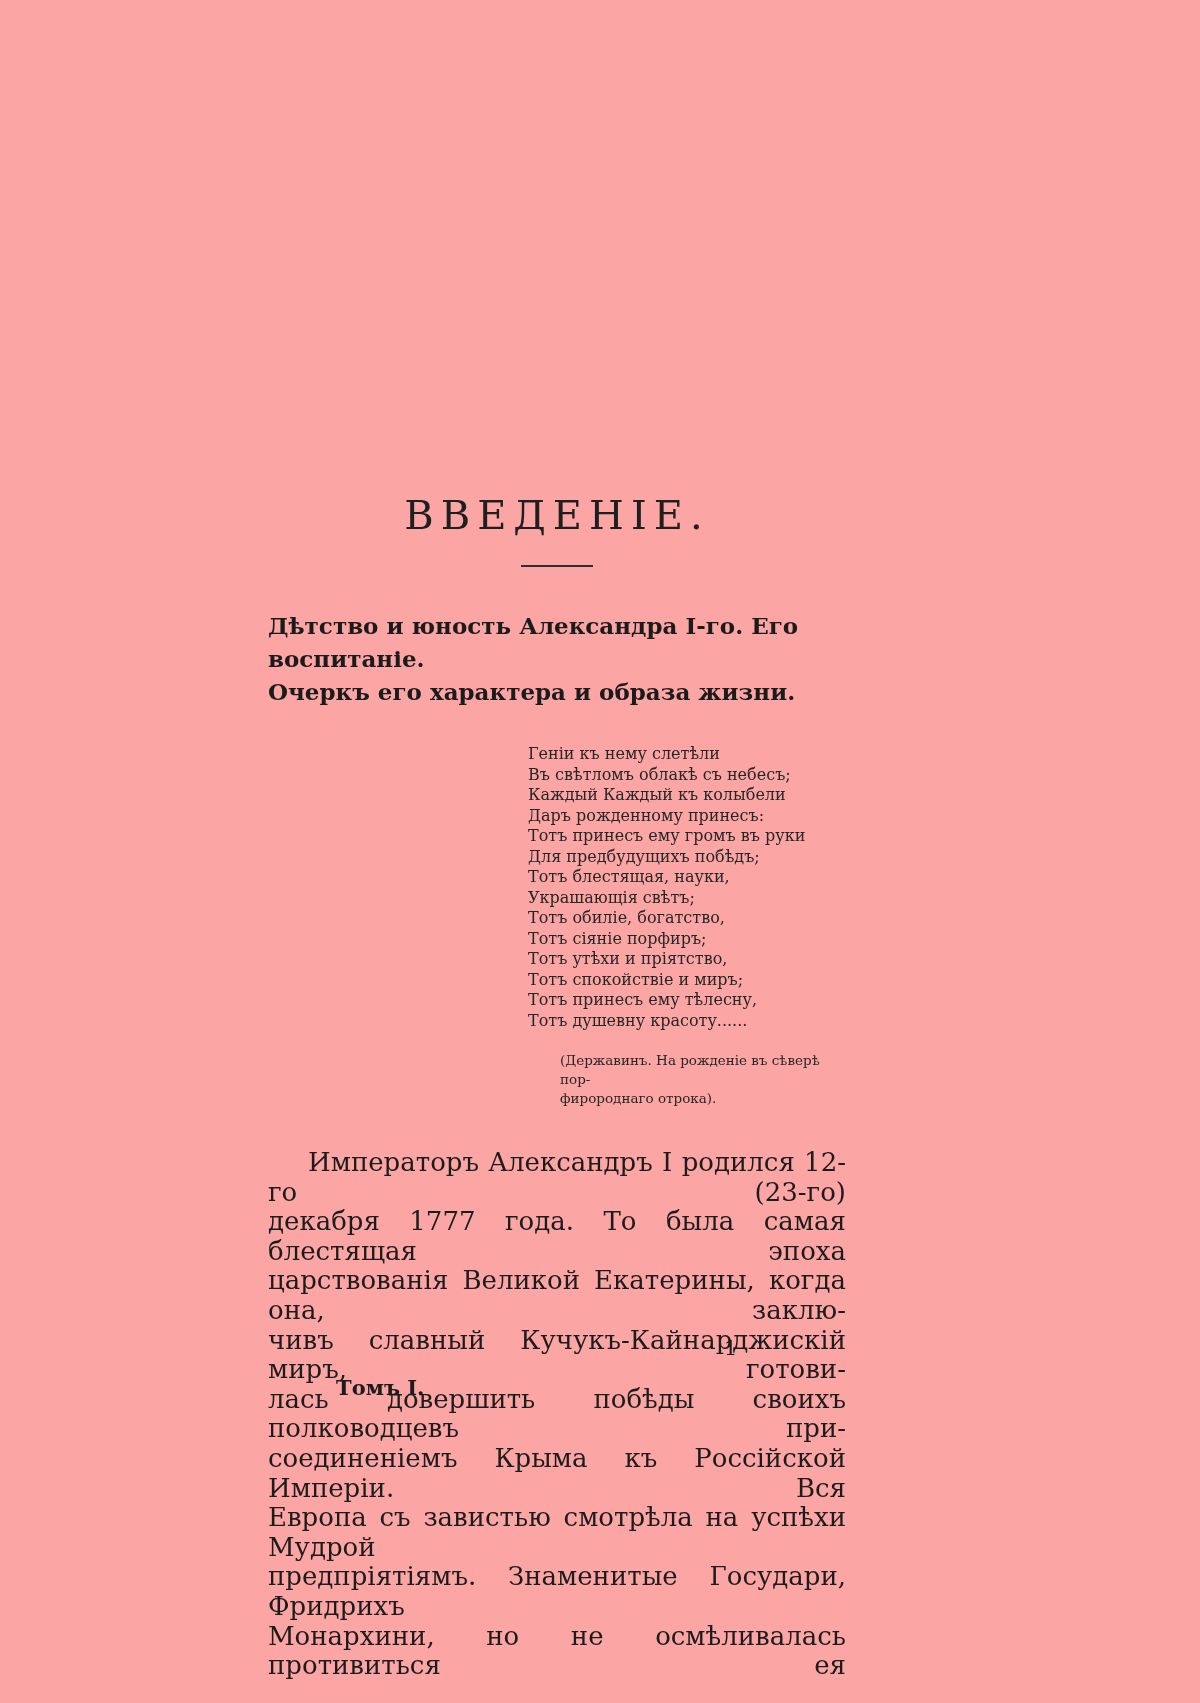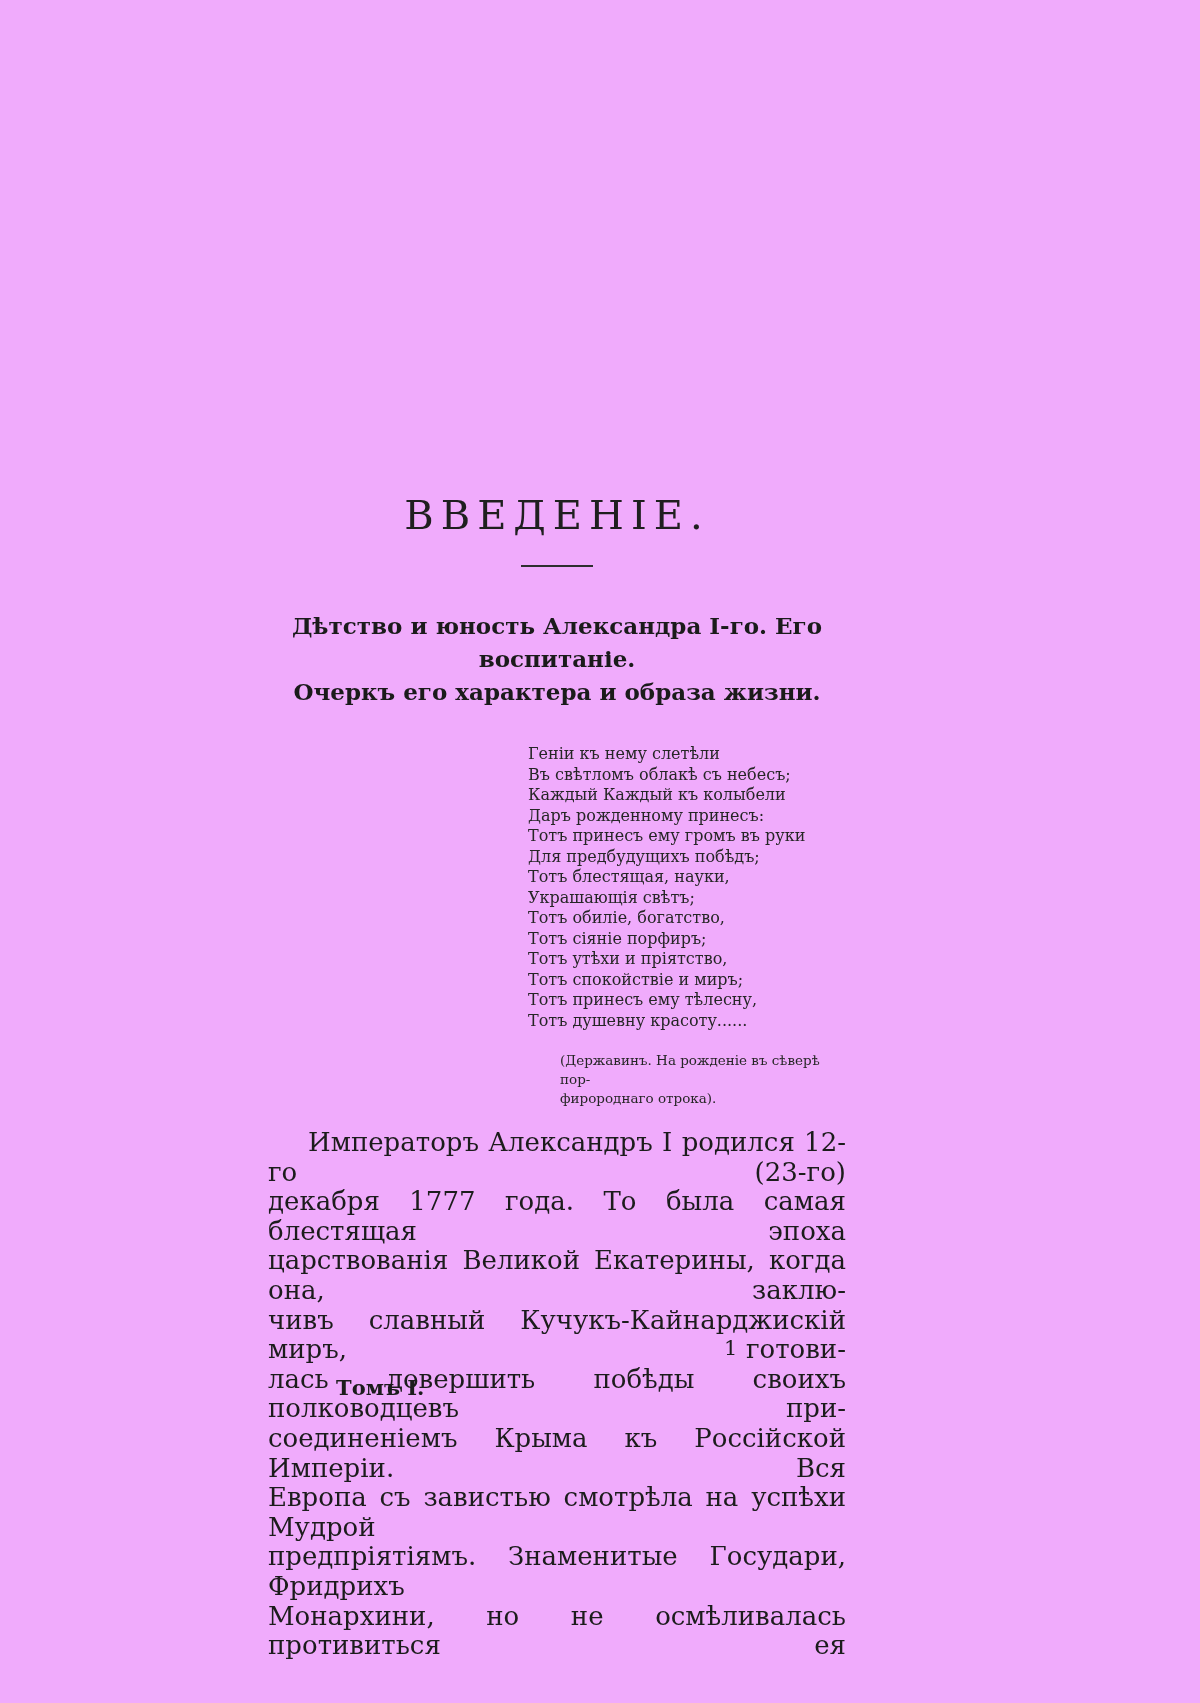--- a/index.html
+++ b/index.html
@@ -3,21 +3,21 @@
 <meta charset="utf-8">
 <style>
   * { margin: 0; padding: 0; box-sizing: border-box; }
   html, body { background: #ffffff; }
   body { font-family: "DejaVu Serif", serif; }
 
   .page {
     position: relative;
     width: 1200px;
     height: 1703px;
-    background: #f0abfc;
+    background: #fca5a5;
     color: #242424;
     overflow: hidden;
   }
 
   .content {
     position: absolute;
     left: 268px;
     top: 492px;
     width: 578px;
   }
@@ -33,21 +33,20 @@
 
   .divider {
     width: 72px;
     height: 2px;
     background: #2e2e2e;
     margin: 26px auto 0 auto;
   }
 
   .chapter-heading {
     margin-top: 42px;
-    text-align: center;
     font-weight: bold;
     font-size: 23px;
     line-height: 33px;
     color: #1b1b1b;
   }
 
   .poem {
     margin-top: 36px;
     margin-left: 260px;
     font-size: 16px;
@@ -57,21 +56,21 @@
 
   .attribution {
     margin-top: 20px;
     margin-left: 292px;
     font-size: 13.5px;
     line-height: 19px;
     color: #262626;
   }
 
   .body-text {
-    margin-top: 20px;
+    margin-top: 40px;
     font-size: 26px;
     line-height: 29.6px;
     color: #1c1c1c;
   }
   .body-line {
     text-align: justify;
     text-align-last: justify;
     white-space: normal;
   }
   .body-line.first { text-indent: 40px; }

